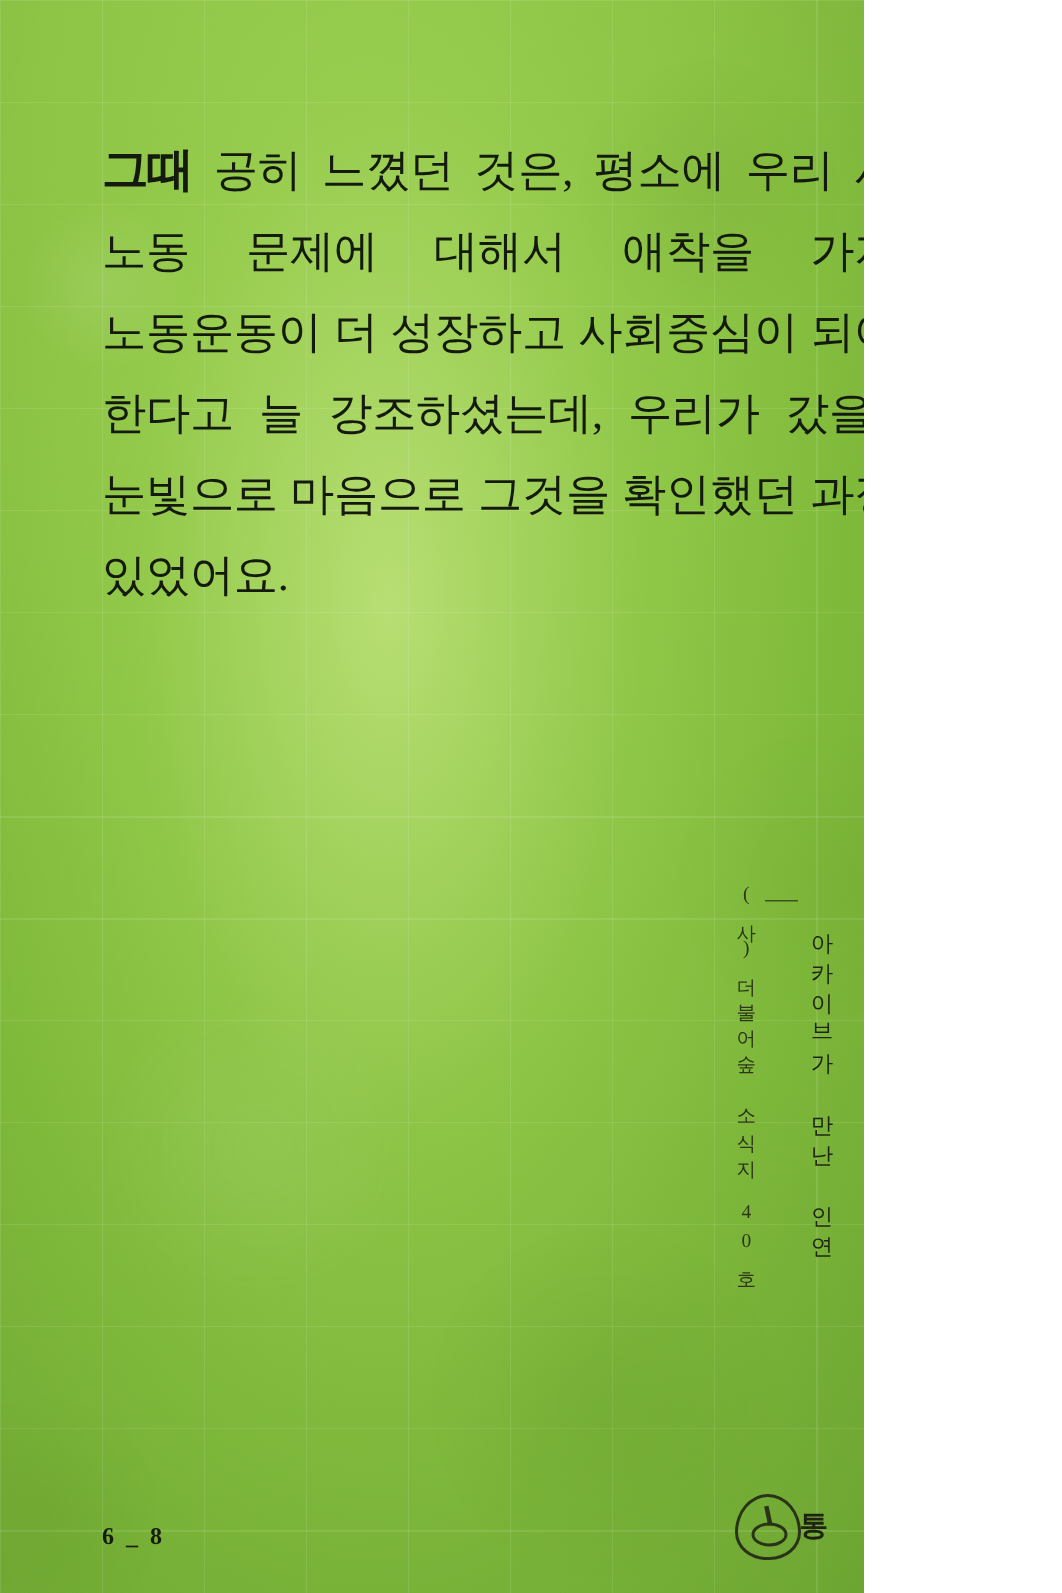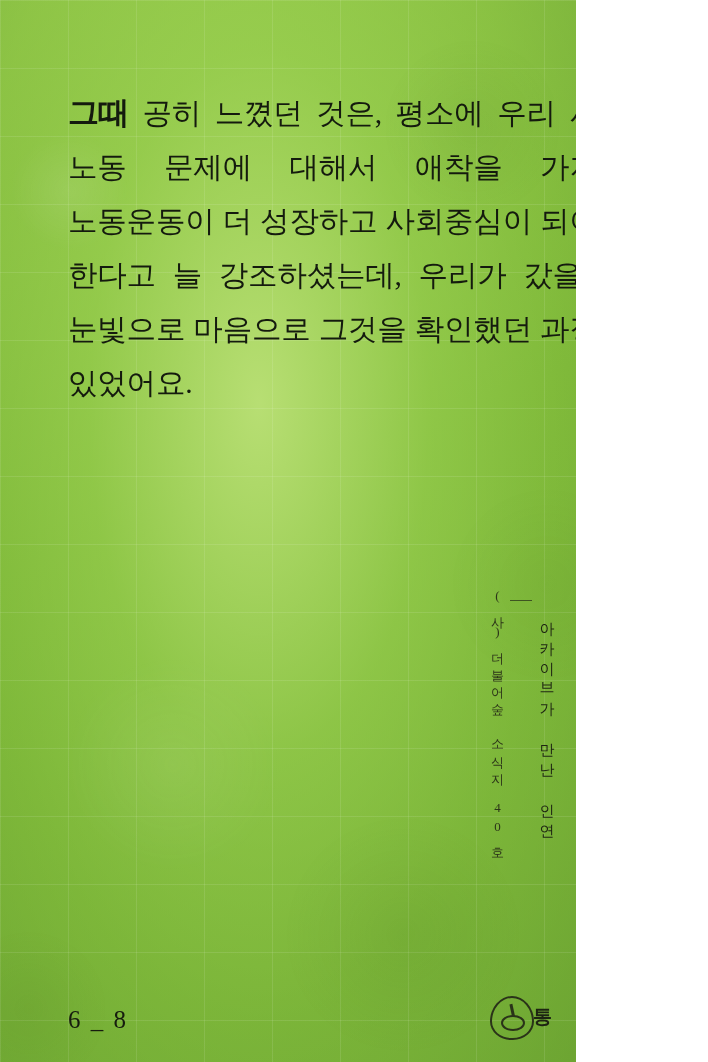--- a/index.html
+++ b/index.html
@@ -114,23 +114,24 @@
     line-height: 26px;
     color: #2c3519;
     white-space: nowrap;
   }
 
   
   #page-number {
     position: absolute;
     left: 68px;
     bottom: 28px;
-    font-size: 25px;
+    font-size: 16px;
     letter-spacing: 2px;
     color: #161c0e;
+    font-weight: bold;
   }
 
   #logo {
     position: absolute;
     right: 24px;
     bottom: 20px;
     width: 62px;
     height: 62px;
   }
   #logo .logo-mark {

